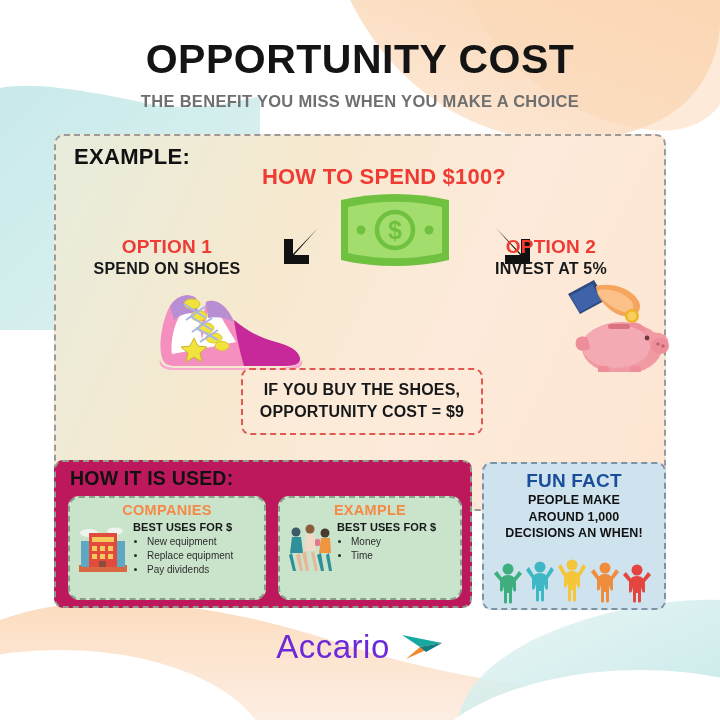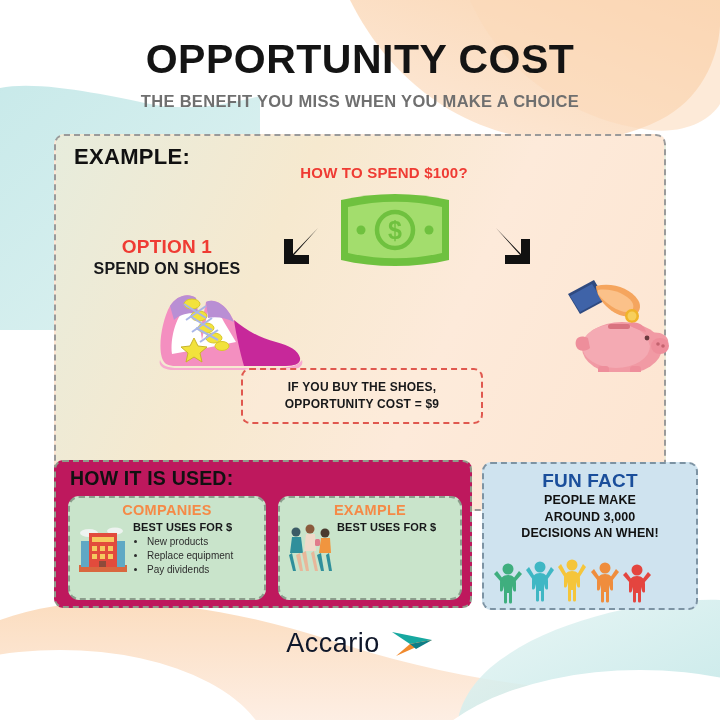--- a/index.html
+++ b/index.html
@@ -38,21 +38,21 @@
     border:2px dashed #9a9a9a;border-radius:10px;
     box-sizing:border-box;
   }
   .example-label{
     position:absolute;left:18px;top:8px;
     font-size:22px;font-weight:bold;color:#111;letter-spacing:.3px;
   }
   .spend-q{
     position:absolute;left:0;right:0;top:28px;
     text-align:center;
-    font-size:15px;font-weight:bold;color:#ef3b33;letter-spacing:.2px;
+    font-size:22px;font-weight:bold;color:#ef3b33;letter-spacing:.2px;
     padding-left:48px;
   }
 
   .money{position:absolute;left:279px;top:50px;width:120px;height:88px;}
 
   .arrow{position:absolute;width:46px;height:46px;}
   .arrow-l{left:222px;top:88px;}
   .arrow-r{left:434px;top:88px;}
 
   .opt{position:absolute;text-align:center;width:190px;}
@@ -65,21 +65,21 @@
   .piggy{position:absolute;left:498px;top:140px;width:130px;height:96px;}
 
   .cost-box{
     position:absolute;left:185px;top:232px;width:242px;
     border:2px dashed #e0584f;border-radius:9px;
     padding:9px 8px 10px;
     text-align:center;
     background:rgba(253,235,219,.55);
     box-sizing:border-box;
   }
-  .cost-line{font-size:12px;font-weight:bold;color:#17181a;line-height:1.38;letter-spacing:.2px;}
+  .cost-line{font-size:16px;font-weight:bold;color:#17181a;line-height:1.38;letter-spacing:.2px;}
 
   
   .used-panel{
     position:absolute;left:54px;top:460px;width:418px;height:148px;
     background:#be185d;border:2px dashed #8f9b8a;border-radius:9px;
     box-sizing:border-box;
   }
   .used-label{
     position:absolute;left:14px;top:5px;
     font-size:19.5px;font-weight:bold;color:#111;letter-spacing:.2px;
@@ -98,35 +98,35 @@
   .subcard-body{display:flex;align-items:flex-start;margin-top:3px;padding:0 5px;}
   .subcard-icon{width:56px;height:56px;flex:0 0 56px;}
   .subcard-icon.people{width:50px;flex:0 0 50px;}
   .subcard-text{flex:1;padding-left:2px;}
   .best-uses{font-size:11px;font-weight:bold;color:#17181a;letter-spacing:.1px;}
   .uses-list{margin:2px 0 0 0;padding-left:14px;}
   .uses-list li{font-size:10px;color:#2d2d2d;line-height:1.42;}
 
   
   .fun-panel{
-    position:absolute;left:482px;top:462px;width:216px;height:148px;
+    position:absolute;left:482px;top:462px;width:184px;height:148px;
     background:#cfe3ef;border:2px dashed #7d93a3;border-radius:9px;
     box-sizing:border-box;
     text-align:center;
   }
   .fun-title{margin-top:6px;font-size:19px;font-weight:bold;color:#1a4e9b;letter-spacing:.2px;}
   .fun-line{font-size:12.5px;font-weight:bold;color:#111;line-height:1.33;letter-spacing:.1px;}
   .fun-people{position:absolute;left:8px;bottom:4px;width:168px;height:46px;}
 
   
   .logo{
     position:absolute;left:0;right:0;top:628px;
     display:flex;align-items:center;justify-content:center;gap:10px;
   }
-  .logo-text{font-size:27px;color:#0f172a;letter-spacing:.5px;}
+  .logo-text{font-size:33px;color:#6d28d9;letter-spacing:.5px;}
   .logo-mark{width:44px;height:30px;}
 </style>
 </head>
 <body>
 
 <div id="stage">
 
   <svg class="bg-layer" viewBox="0 0 720 720">
     <defs>
       <linearGradient id="gTeal" x1="0" y1="0" x2="1" y2="1">
@@ -184,20 +184,24 @@
       </svg>
       <svg class="arrow arrow-r" viewBox="0 0 46 46">
         <path d="M6,4 L30,31 L15,31 L15,40 L40,40 L40,15 L31,15 L31,30 Z" fill="#111"></path>
       </svg>
 
       <div class="opt opt-1">
         <div class="opt-title">OPTION 1</div>
         <div class="opt-sub">SPEND ON SHOES</div>
       </div>
 
+      <div class="opt opt-2">
+        <div class="opt-title">OPTION 2</div>
+        <div class="opt-sub">INVEST AT 5%</div>
+      </div>
 
       <svg class="shoe" viewBox="0 0 160 92">
         <path d="M14,78 C10,66 14,40 22,26 C28,16 40,12 48,18 L52,52 L58,22 C66,18 76,24 82,34 L96,58 L120,62 C138,66 150,70 152,78 C153,84 146,86 138,86 L28,86 C20,86 16,84 14,78 Z" fill="#f48fc0"></path>
         <path d="M24,74 C22,58 28,38 36,30 C42,24 48,26 50,34 L54,60 L60,30 C66,28 72,34 76,42 L88,62 L58,68 Z" fill="#ffffff"></path>
         <path d="M86,40 C96,48 110,58 128,62 C142,66 150,70 152,78 C153,84 146,86 138,86 L96,86 C92,72 88,54 86,40 Z" fill="#c7289a"></path>
         <path d="M22,26 C28,16 40,12 48,18 L50,34 C42,32 32,34 26,40 Z" fill="#b98fd4"></path>
         <path d="M58,22 C66,18 76,24 82,34 L86,42 C78,38 68,36 60,38 Z" fill="#b98fd4"></path>
         <path d="M12,80 C10,86 16,90 26,90 L140,90 C150,90 156,86 154,80 C150,86 140,88 128,88 L30,88 C20,88 14,86 12,80 Z" fill="#f7a9cf"></path>
         <g fill="#f2e23c" stroke="#d9c82c" stroke-width="1">
           <ellipse cx="44" cy="24" rx="8" ry="5"></ellipse>
@@ -266,21 +270,21 @@
                 <rect x="33" y="25" width="5" height="5"></rect>
               <rect x="17" y="33" width="5" height="5"></rect>
                 <rect x="25" y="33" width="5" height="5"></rect>
                 <rect x="33" y="33" width="5" height="5"></rect>
             </g>
             <rect x="24" y="40" width="7" height="6" fill="#8e4a3a"></rect>
           </svg>
           <div class="subcard-text">
             <div class="best-uses">BEST USES FOR $</div>
             <ul class="uses-list">
-              <li>New products</li>
+              <li>New equipment</li>
               <li>Replace equipment</li>
               <li>Pay dividends</li>
             </ul>
           </div>
         </div>
       </div>
 
       <div class="subcard subcard-b">
         <div class="subcard-title">EXAMPLE</div>
         <div class="subcard-body">
@@ -297,29 +301,33 @@
             <path d="M29,30 L33,50 L30,50 L26,32 Z" fill="#e8b79a"></path>
             <rect x="30" y="18" width="5" height="7" rx="1.5" fill="#e07a8a"></rect>
 
             <circle cx="40" cy="12" r="4.5" fill="#4a3a2f"></circle>
             <path d="M36,17 L45,17 L46,32 L34,32 Z" fill="#f0953f"></path>
             <path d="M36,32 L39,50 L36,50 L32,34 Z" fill="#2f8f9b"></path>
             <path d="M44,32 L47,50 L44,50 L41,34 Z" fill="#2f8f9b"></path>
           </svg>
           <div class="subcard-text">
             <div class="best-uses">BEST USES FOR $</div>
+            <ul class="uses-list">
+              <li>Money</li>
+              <li>Time</li>
+            </ul>
           </div>
         </div>
       </div>
     </div>
 
     <div class="fun-panel">
       <div class="fun-title">FUN FACT</div>
       <div class="fun-line">PEOPLE MAKE</div>
-      <div class="fun-line">AROUND 3,000</div>
+      <div class="fun-line">AROUND 1,000</div>
       <div class="fun-line">DECISIONS AN WHEN!</div>
 
       <svg class="fun-people" viewBox="0 0 168 46">
         <g fill="#3fae7e" transform="translate(2,4)">
           <circle cx="14" cy="7" r="5.5"></circle>
           <path d="M14,13 C19,13 22,16 22,21 L22,28 C22,30 20,30 19,28 L18,24 L18,40 C18,42 15,42 15,40 L15,31 L13,31 L13,40 C13,42 10,42 10,40 L10,24 L9,28 C8,30 6,30 6,28 L6,21 C6,16 9,13 14,13 Z"></path>
           <path d="M7,20 L0,12 L3,9 L9,17 Z"></path>
             <path d="M21,20 L28,12 L25,9 L19,17 Z"></path>
         </g>
         <g fill="#3fb7c4" transform="translate(34,2)">

